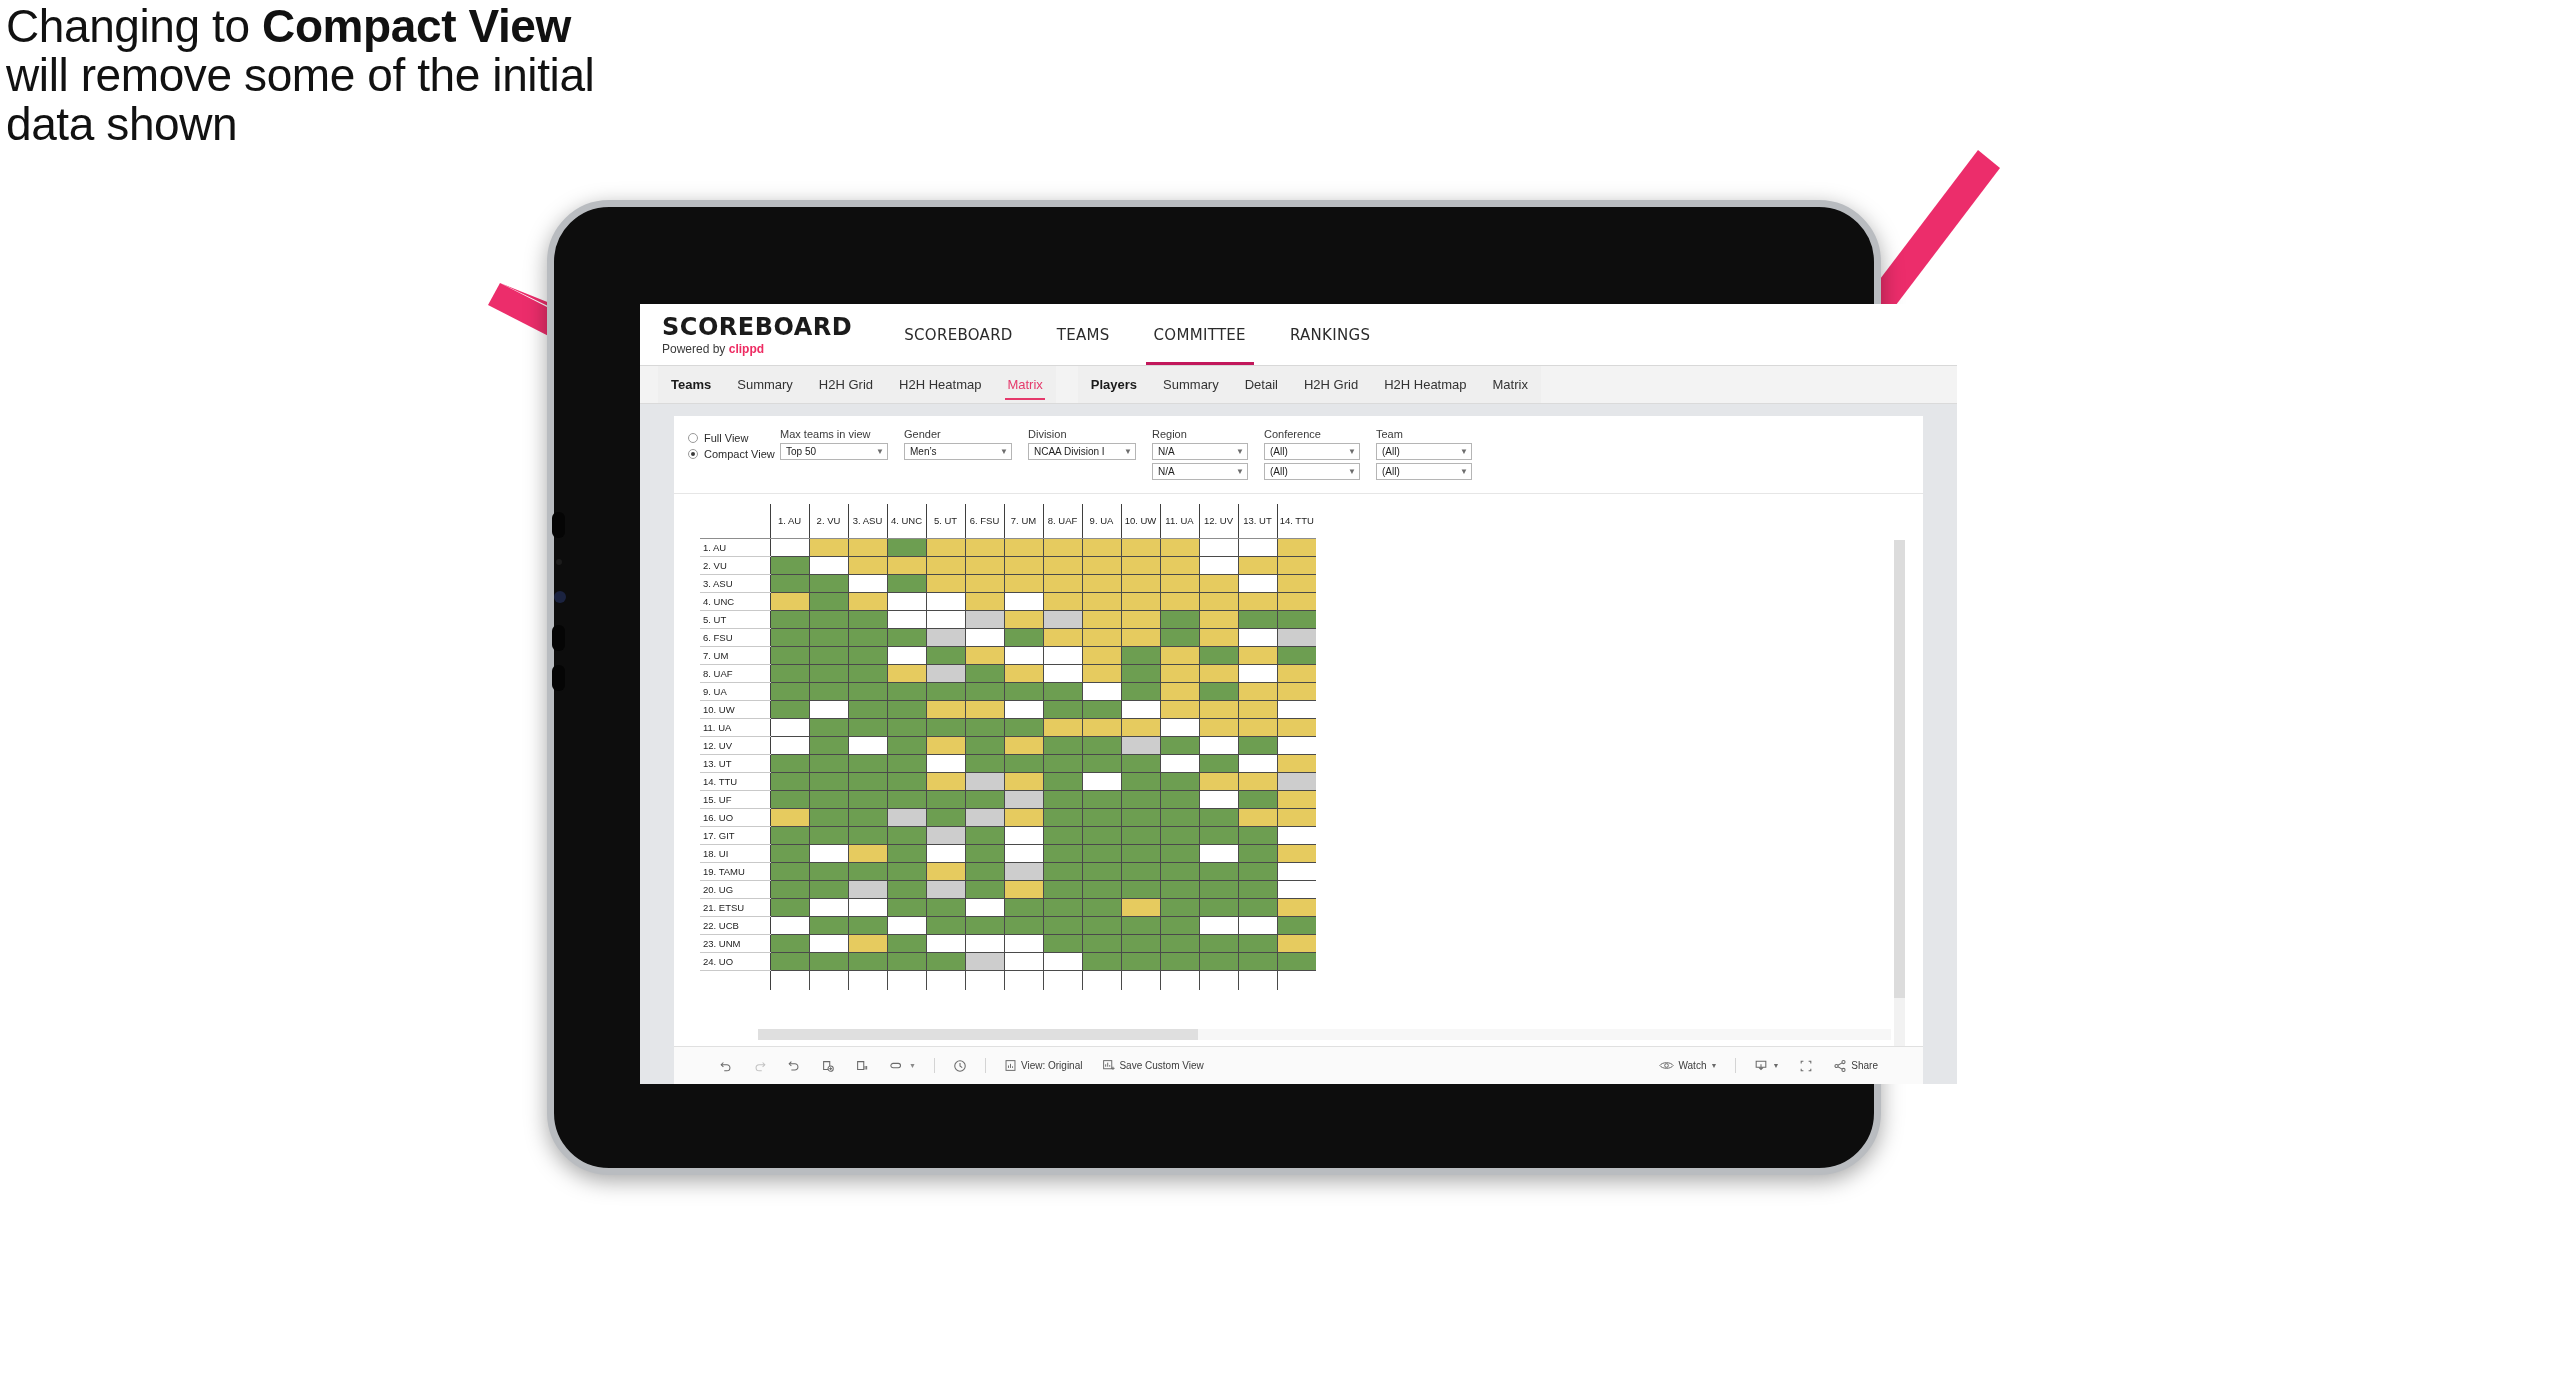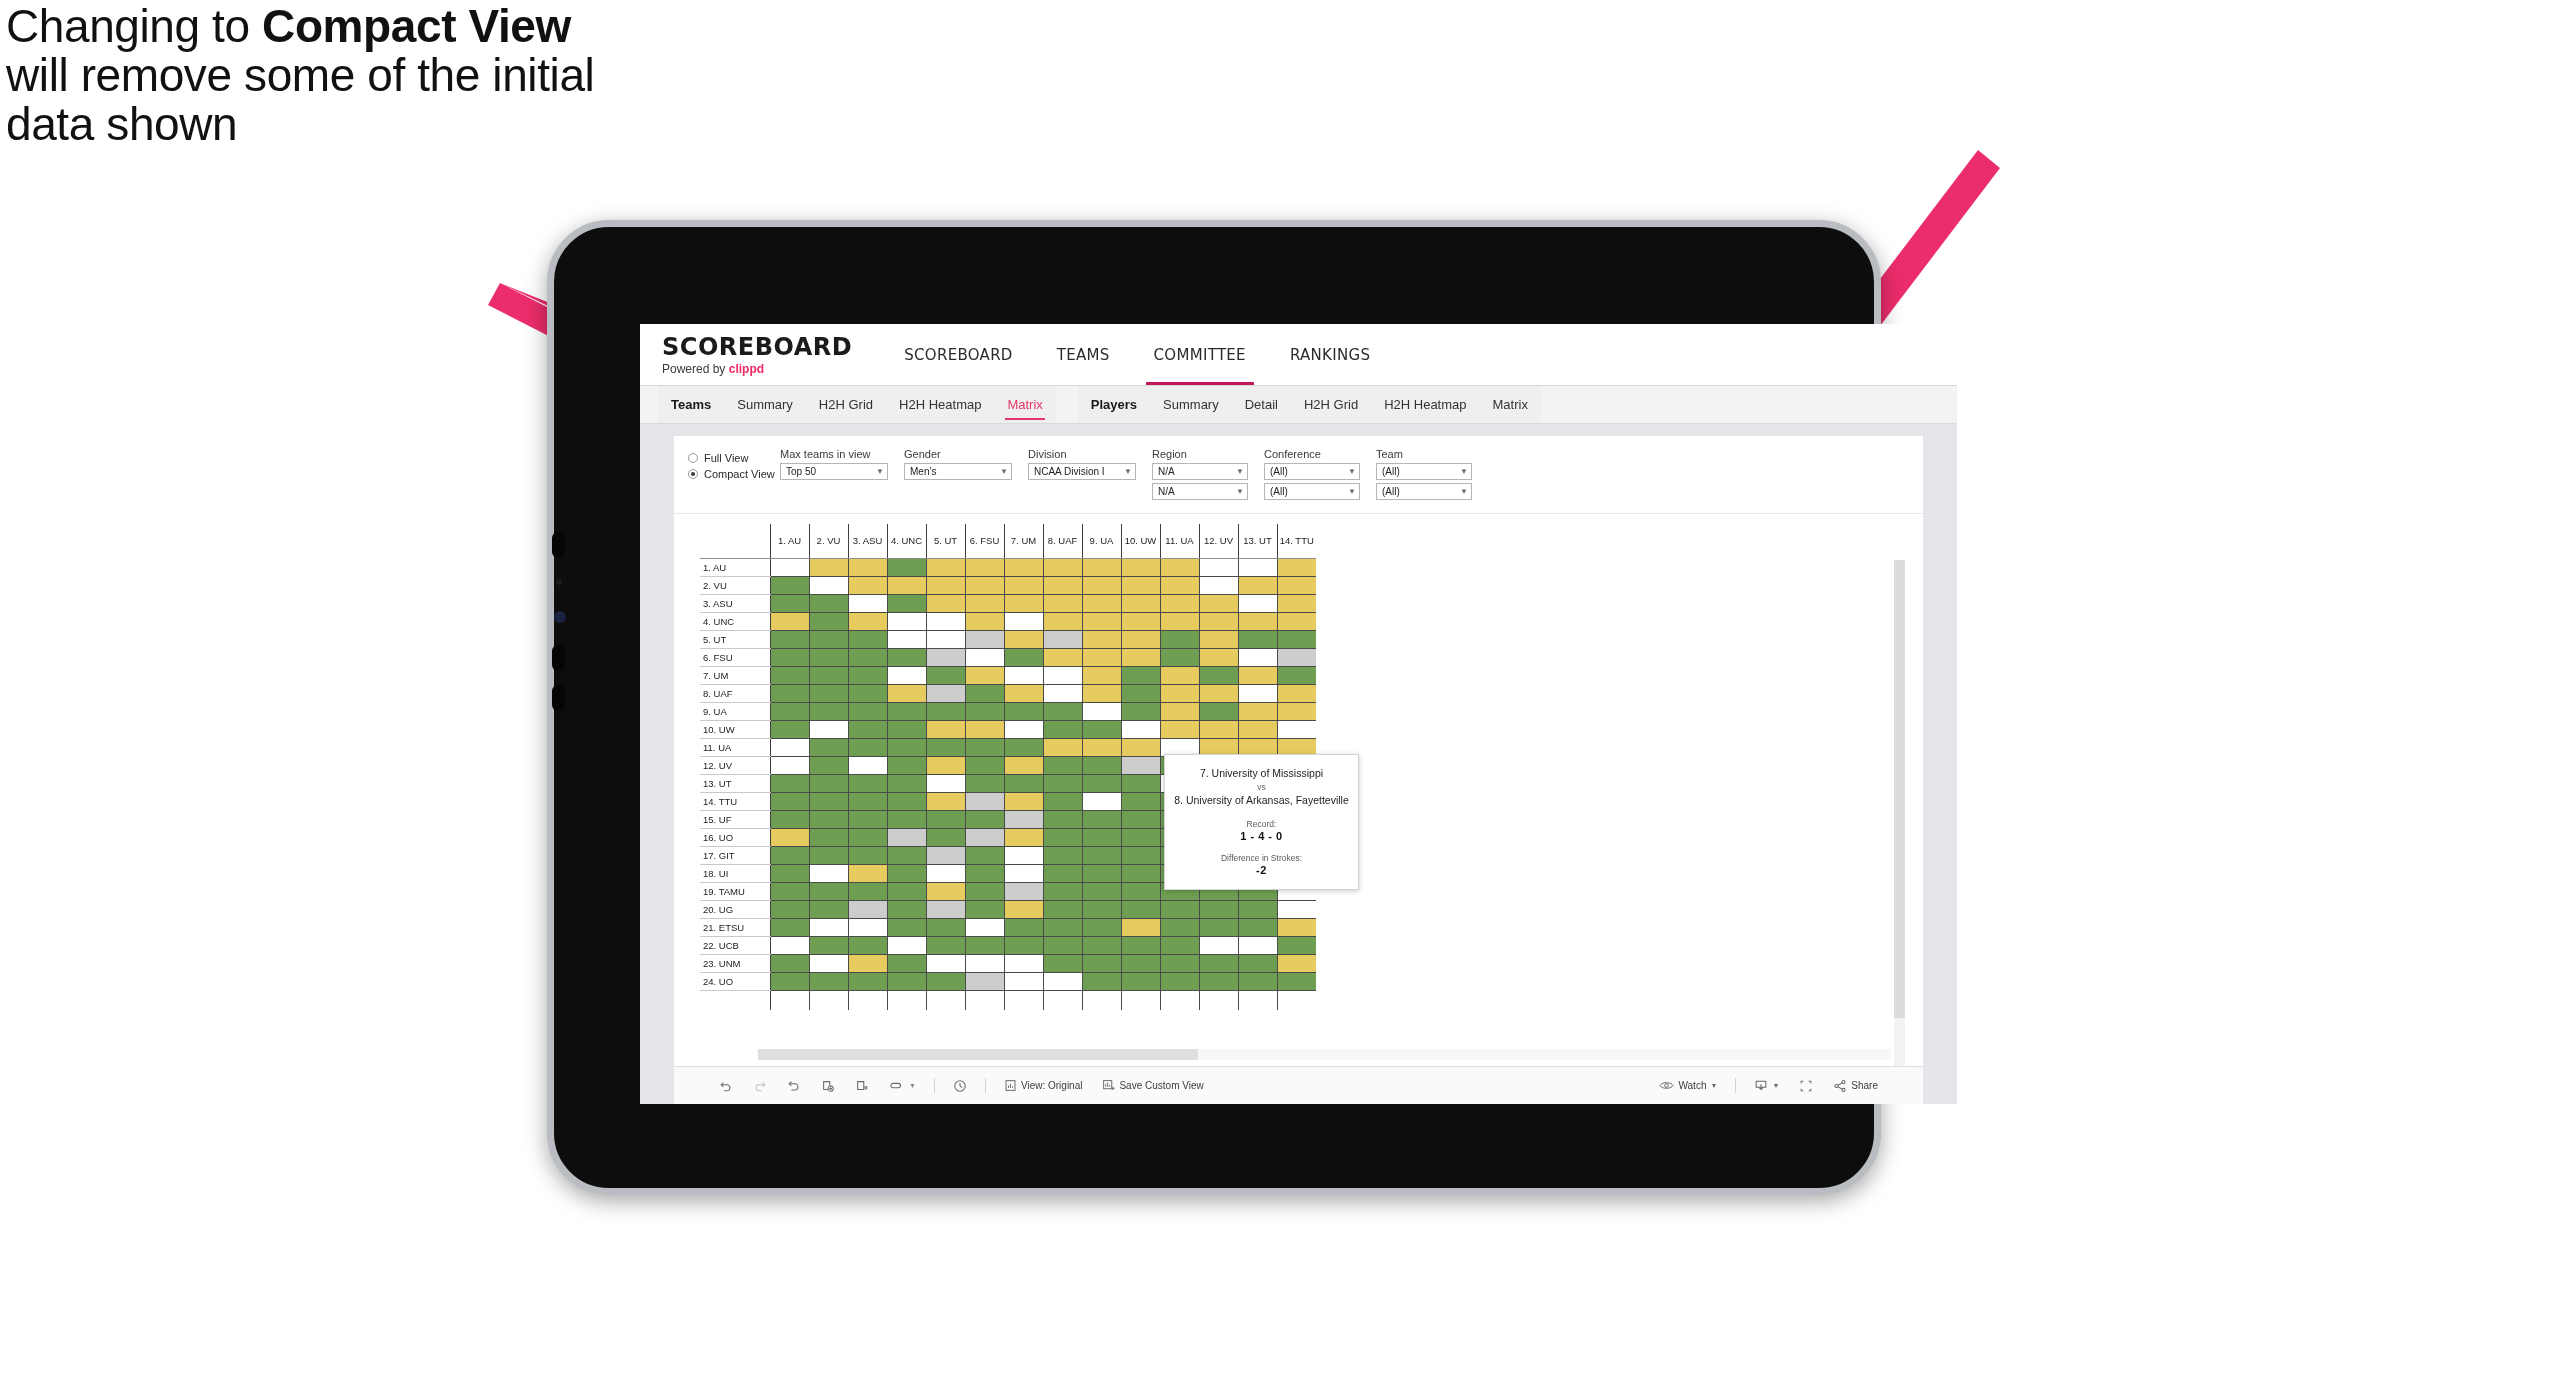--- a/index.html
+++ b/index.html
@@ -21,21 +21,21 @@
     font-weight: 400;
   }
   .annot b { font-weight: 700; }
   #annot-left  { left: 6px;  top: 2px;  width: 600px; }
   #annot-right { left: 2057px; top: 2px; width: 500px; }
 
   .arrow-svg { position: absolute; left:0; top:0; width:2565px; height:1380px; pointer-events:none; }
 
   
   #tablet {
-    position: absolute; left: 547px; top: 220px;
+    position: absolute; left: 547px; top: 200px;
     width: 1334px; height: 975px;
     background: #0d0d0d;
     border-radius: 62px;
     border: 7px solid #b9bcc0;
     box-shadow: 0 6px 22px rgba(0,0,0,.35);
   }
   .side-btn { position:absolute; background:#050505; border-radius:6px; }
   #btn-1 { left:-2px; top:305px; width:13px; height:26px; }
   #btn-dot{ left:2px;  top:352px; width:6px;  height:6px; border-radius:50%; background:#1c1c1c;}
   #btn-cam{ left:0px;  top:384px; width:12px; height:12px; border-radius:50%; background:#1b2340;}
@@ -755,29 +755,20 @@
                 </tbody>
             </table>
 
             <div id="vscroll">
               <div class="thumb"></div>
             </div>
             <div id="hscroll">
               <div class="thumb"></div>
             </div>
 
-            <div id="tooltip">
-              <div class="t1">7. University of Mississippi</div>
-              <div class="vs">vs</div>
-              <div class="t1">8. University of Arkansas, Fayetteville</div>
-              <div class="lbl">Record:</div>
-              <div class="val">1 - 4 - 0</div>
-              <div class="lbl">Difference in Strokes:</div>
-              <div class="val">-2</div>
-            </div>
           </div>
 
           <div id="toolbar">
             <div class="spacer-sm"></div>
             <div class="tb">
               <svg width="14" height="14" viewBox="0 0 16 16" fill="none" stroke="#6a6a6a" stroke-width="1.2">
                   <path d="M5 4 L2.5 6.5 L5 9"></path>
                   <path d="M2.5 6.5 H9 a3.5 3.5 0 0 1 0 7 H6"></path>
                 </svg>
             </div>

